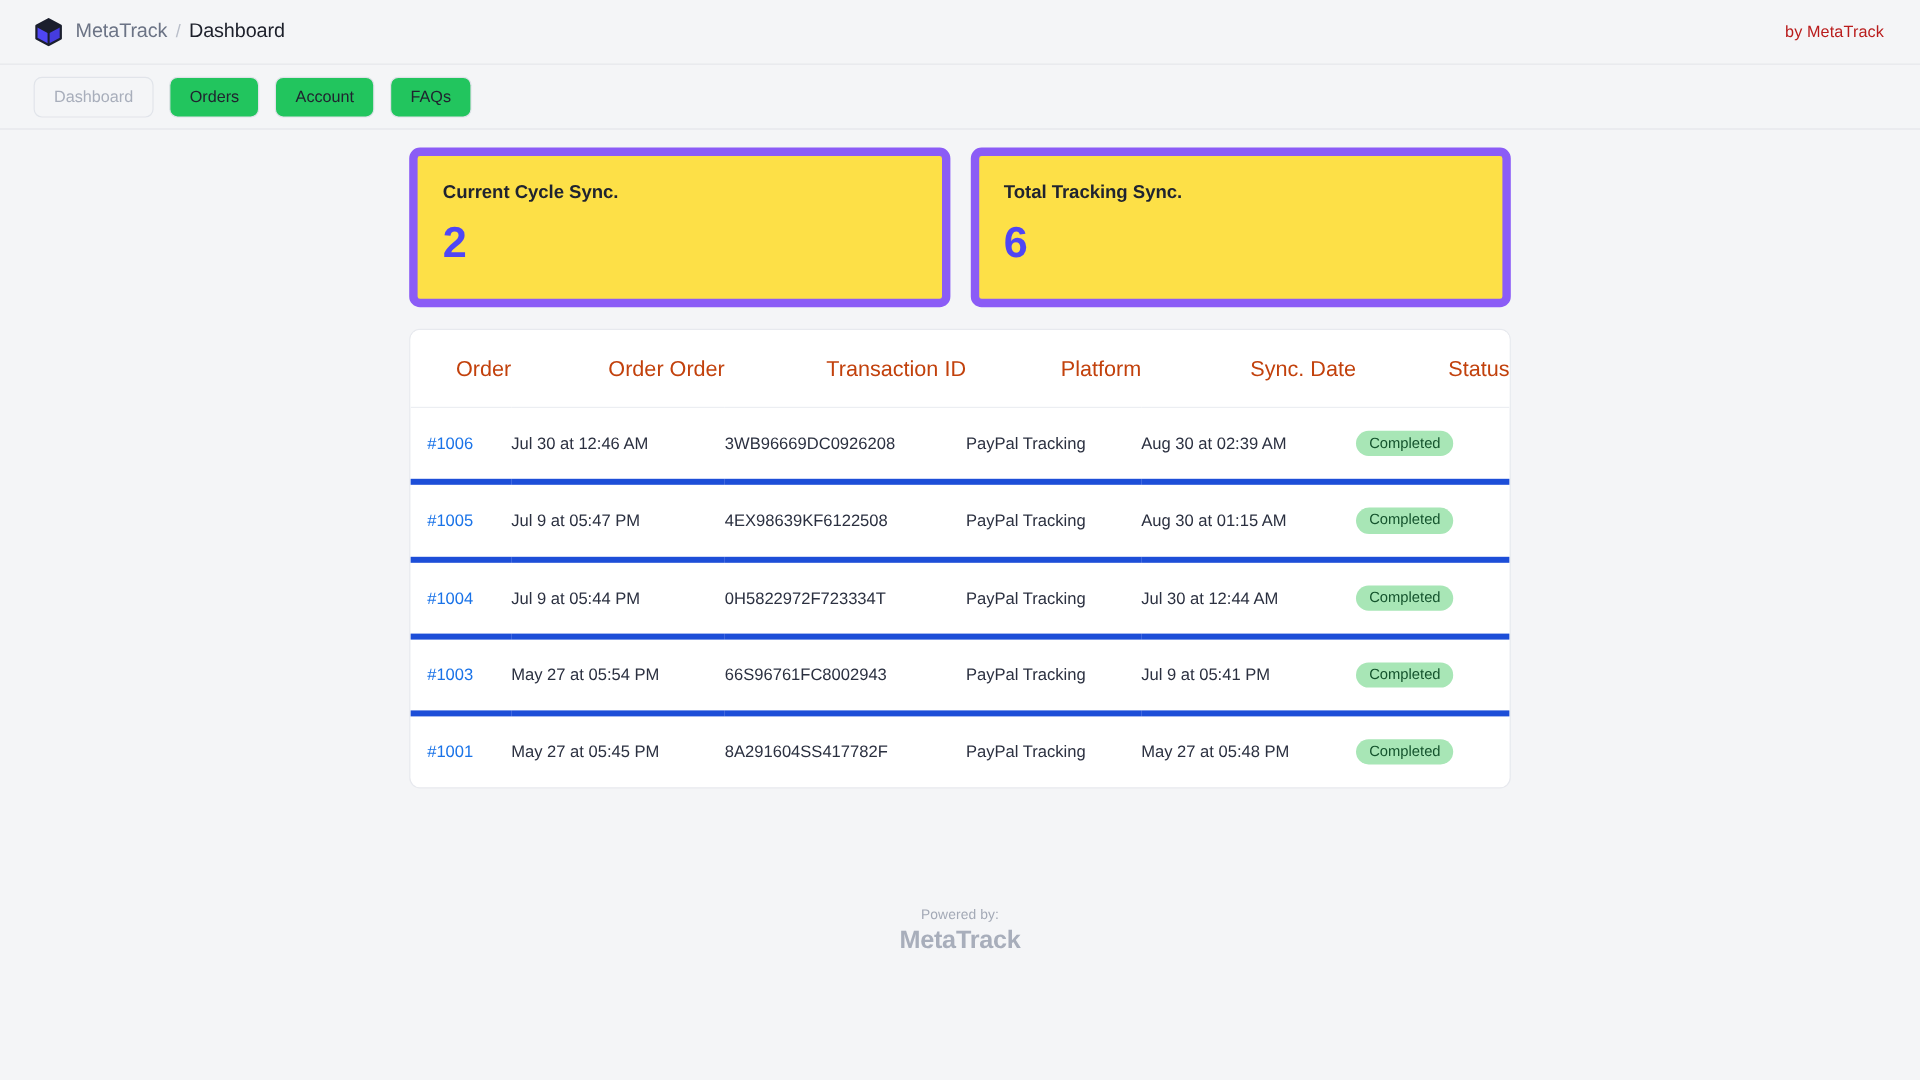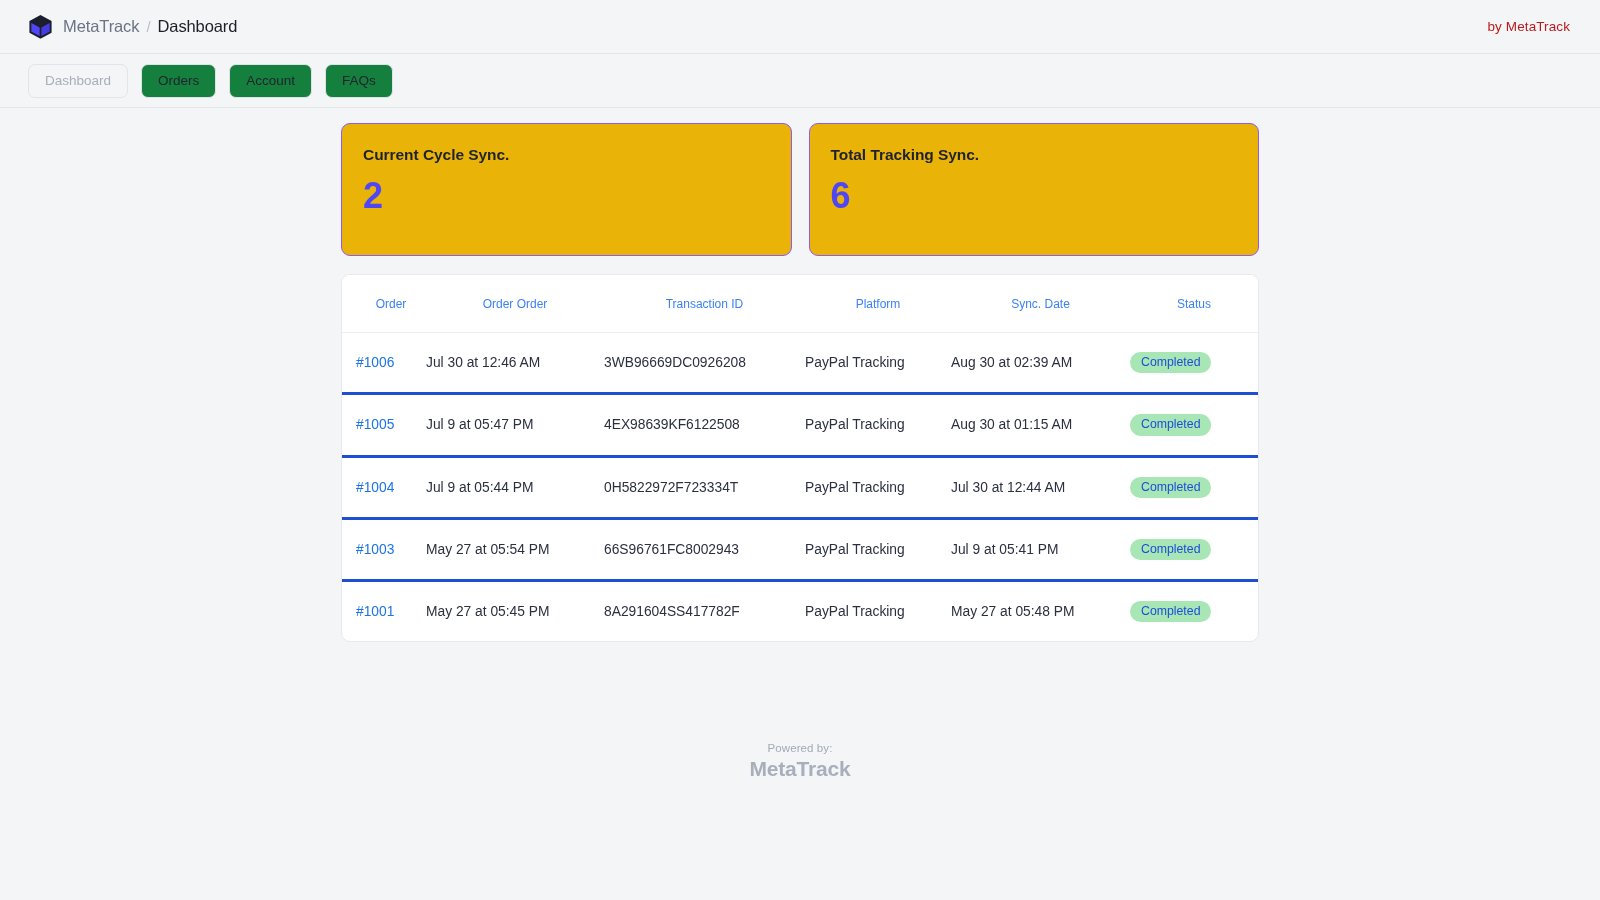--- a/index.html
+++ b/index.html
@@ -78,21 +78,21 @@
     align-items: center;
     gap: 13px;
     padding: 0 28px;
   }
 
   .nav-btn {
     height: 34px;
     padding: 0 16px;
     border-radius: 7px;
     border: 1px solid #dfe2e8;
-    background: #15803d;
+    background: #22c55e;
     color: #20242f;
     font-family: "Liberation Sans", sans-serif;
     font-size: 13.5px;
     line-height: 32px;
     cursor: pointer;
     white-space: nowrap;
   }
 
   .nav-btn.is-active {
     background: #f4f5f7;
@@ -115,22 +115,22 @@
   }
 
   
   .stats {
     display: flex;
     gap: 17px;
   }
 
   .stat-card {
     flex: 1 1 0;
-    background: #eab308;
-    border: 1px solid #8b5cf6;
+    background: #fde047;
+    border: 7px solid #8b5cf6;
     border-radius: 9px;
     height: 133px;
     padding: 22px 22px 0 21px;
   }
 
   .stat-title {
     font-size: 15.5px;
     font-weight: bold;
     color: #1f2330;
     letter-spacing: -0.05px;
@@ -154,34 +154,34 @@
     overflow: hidden;
   }
 
   table.orders {
     width: 100%;
     border-collapse: collapse;
     table-layout: fixed;
   }
 
   table.orders th {
-    text-align: center;
-    font-size: 12px;
+    text-align: right;
+    font-size: 18px;
     font-weight: normal;
-    color: #3b82f6;
+    color: #c2410c;
     padding: 22px 0 21px 0;
     border-bottom: 1px solid #eceef2;
     background: #ffffff;
   }
 
   table.orders td {
     font-size: 13.8px;
     color: #2b3040;
     padding: 19px 0 19px 0;
-    border-bottom: 3px solid #1d4ed8;
+    border-bottom: 5px solid #1d4ed8;
     vertical-align: middle;
   }
 
   table.orders tbody tr:last-child td {
     border-bottom: none;
   }
 
   
   .col-order      { width: 84px;  padding-left: 14px !important; }
   .col-date       { width: 178px; }
@@ -193,21 +193,21 @@
   .order-link {
     color: #1a73e8;
     text-decoration: none;
     font-size: 13.8px;
     cursor: pointer;
   }
 
   .badge {
     display: inline-block;
     background: #a8e6b6;
-    color: #1d4ed8;
+    color: #14532d;
     font-size: 12.3px;
     border-radius: 11px;
     padding: 4px 11px 5px 11px;
     line-height: 1;
     white-space: nowrap;
   }
 
   
   .footer {
     text-align: center;

